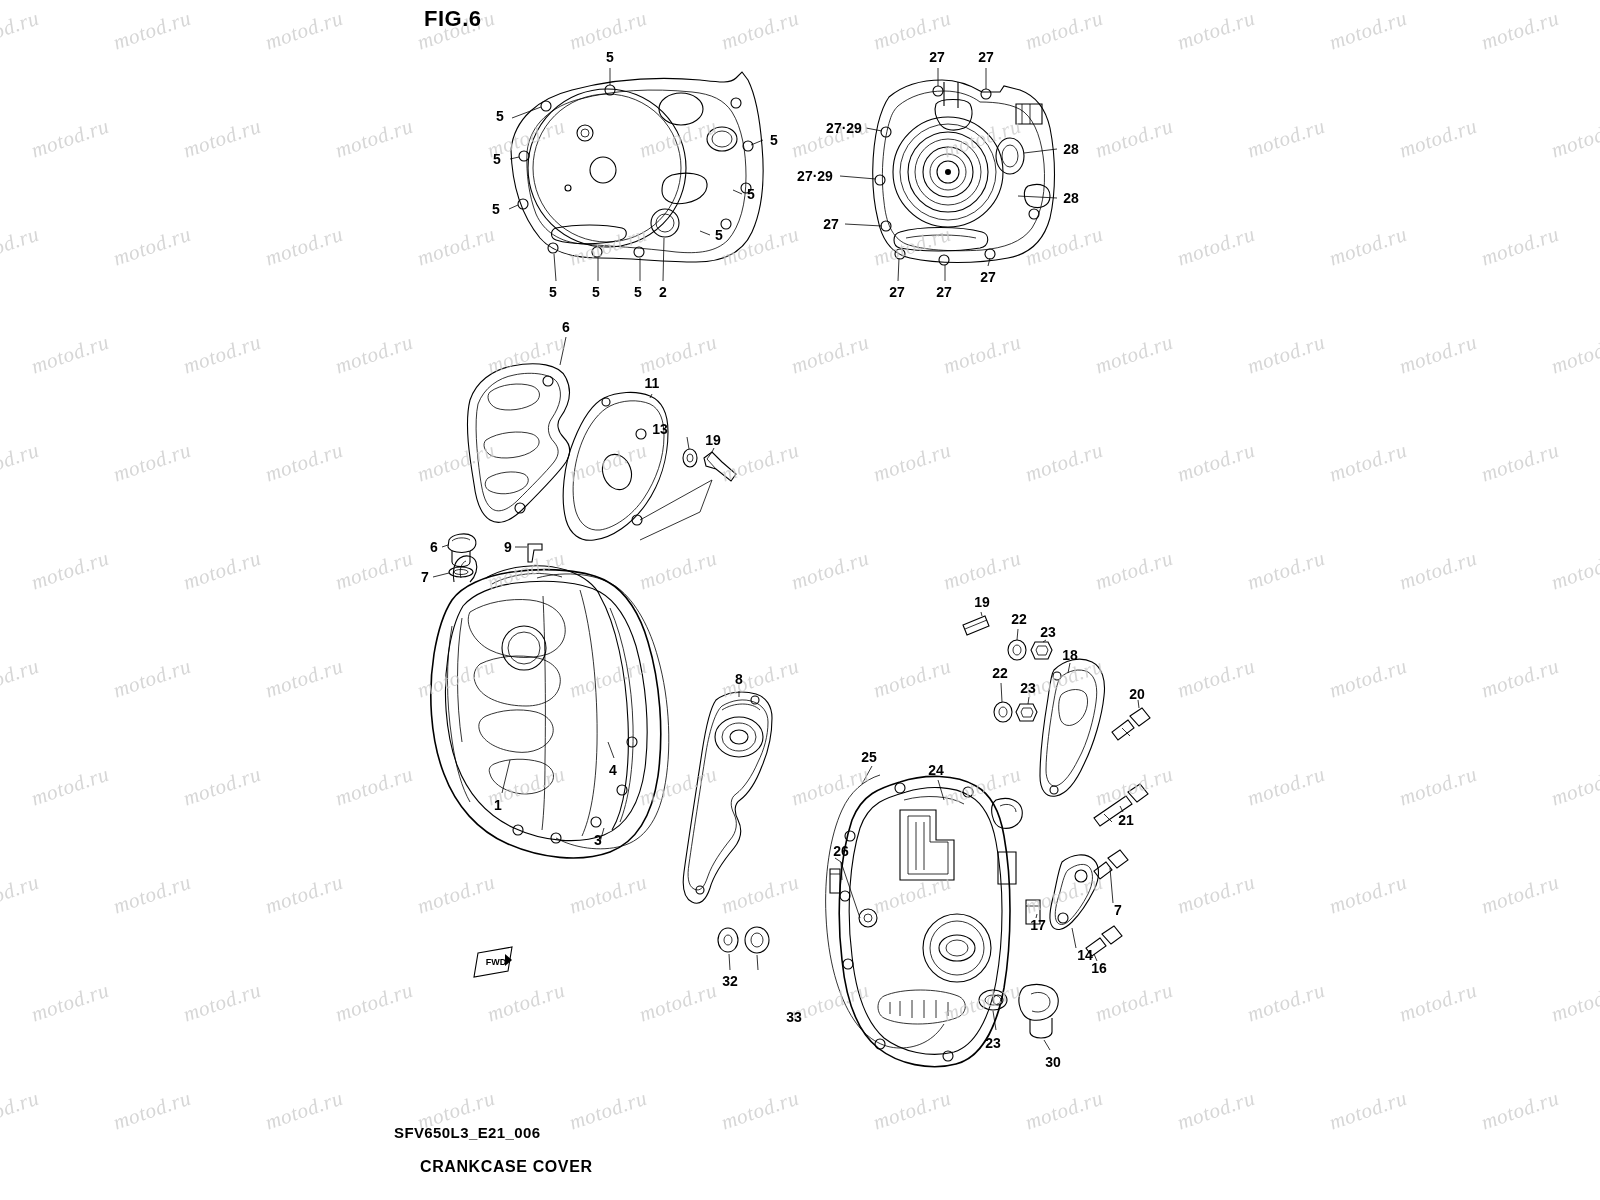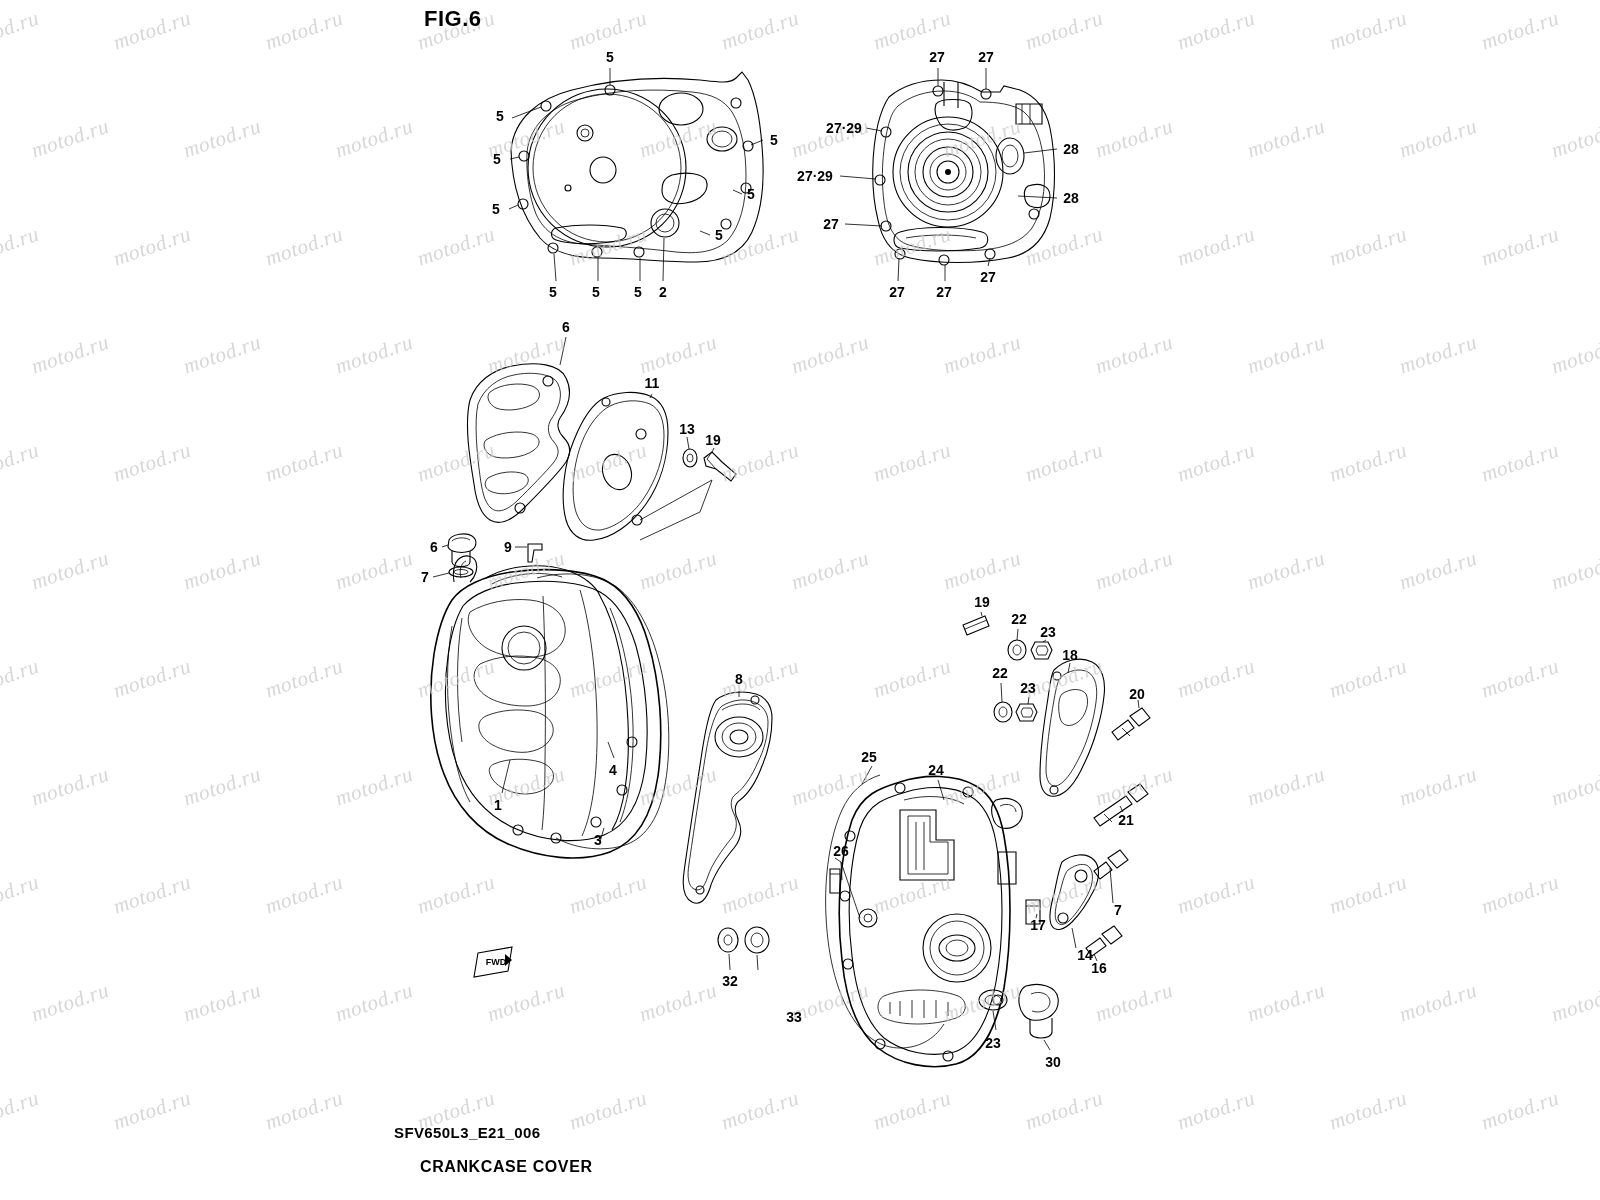--- a/index.html
+++ b/index.html
@@ -665,21 +665,21 @@
       <div class="callout" style="left: 844px; top: 128px;">27·29</div>
       <div class="callout" style="left: 1071px; top: 149px;">28</div>
       <div class="callout" style="left: 815px; top: 176px;">27·29</div>
       <div class="callout" style="left: 1071px; top: 198px;">28</div>
       <div class="callout" style="left: 831px; top: 224px;">27</div>
       <div class="callout" style="left: 988px; top: 277px;">27</div>
       <div class="callout" style="left: 897px; top: 292px;">27</div>
       <div class="callout" style="left: 944px; top: 292px;">27</div>
       <div class="callout" style="left: 566px; top: 327px;">6</div>
       <div class="callout" style="left: 652px; top: 383px;">11</div>
-      <div class="callout" style="left: 687px; top: 429px;">13</div>
+      <div class="callout" style="left: 660px; top: 429px;">13</div>
       <div class="callout" style="left: 713px; top: 440px;">19</div>
       <div class="callout" style="left: 434px; top: 547px;">6</div>
       <div class="callout" style="left: 508px; top: 547px;">9</div>
       <div class="callout" style="left: 425px; top: 577px;">7</div>
       <div class="callout" style="left: 613px; top: 770px;">4</div>
       <div class="callout" style="left: 739px; top: 679px;">8</div>
       <div class="callout" style="left: 498px; top: 805px;">1</div>
       <div class="callout" style="left: 598px; top: 840px;">3</div>
       <div class="callout" style="left: 982px; top: 602px;">19</div>
       <div class="callout" style="left: 1019px; top: 619px;">22</div>

